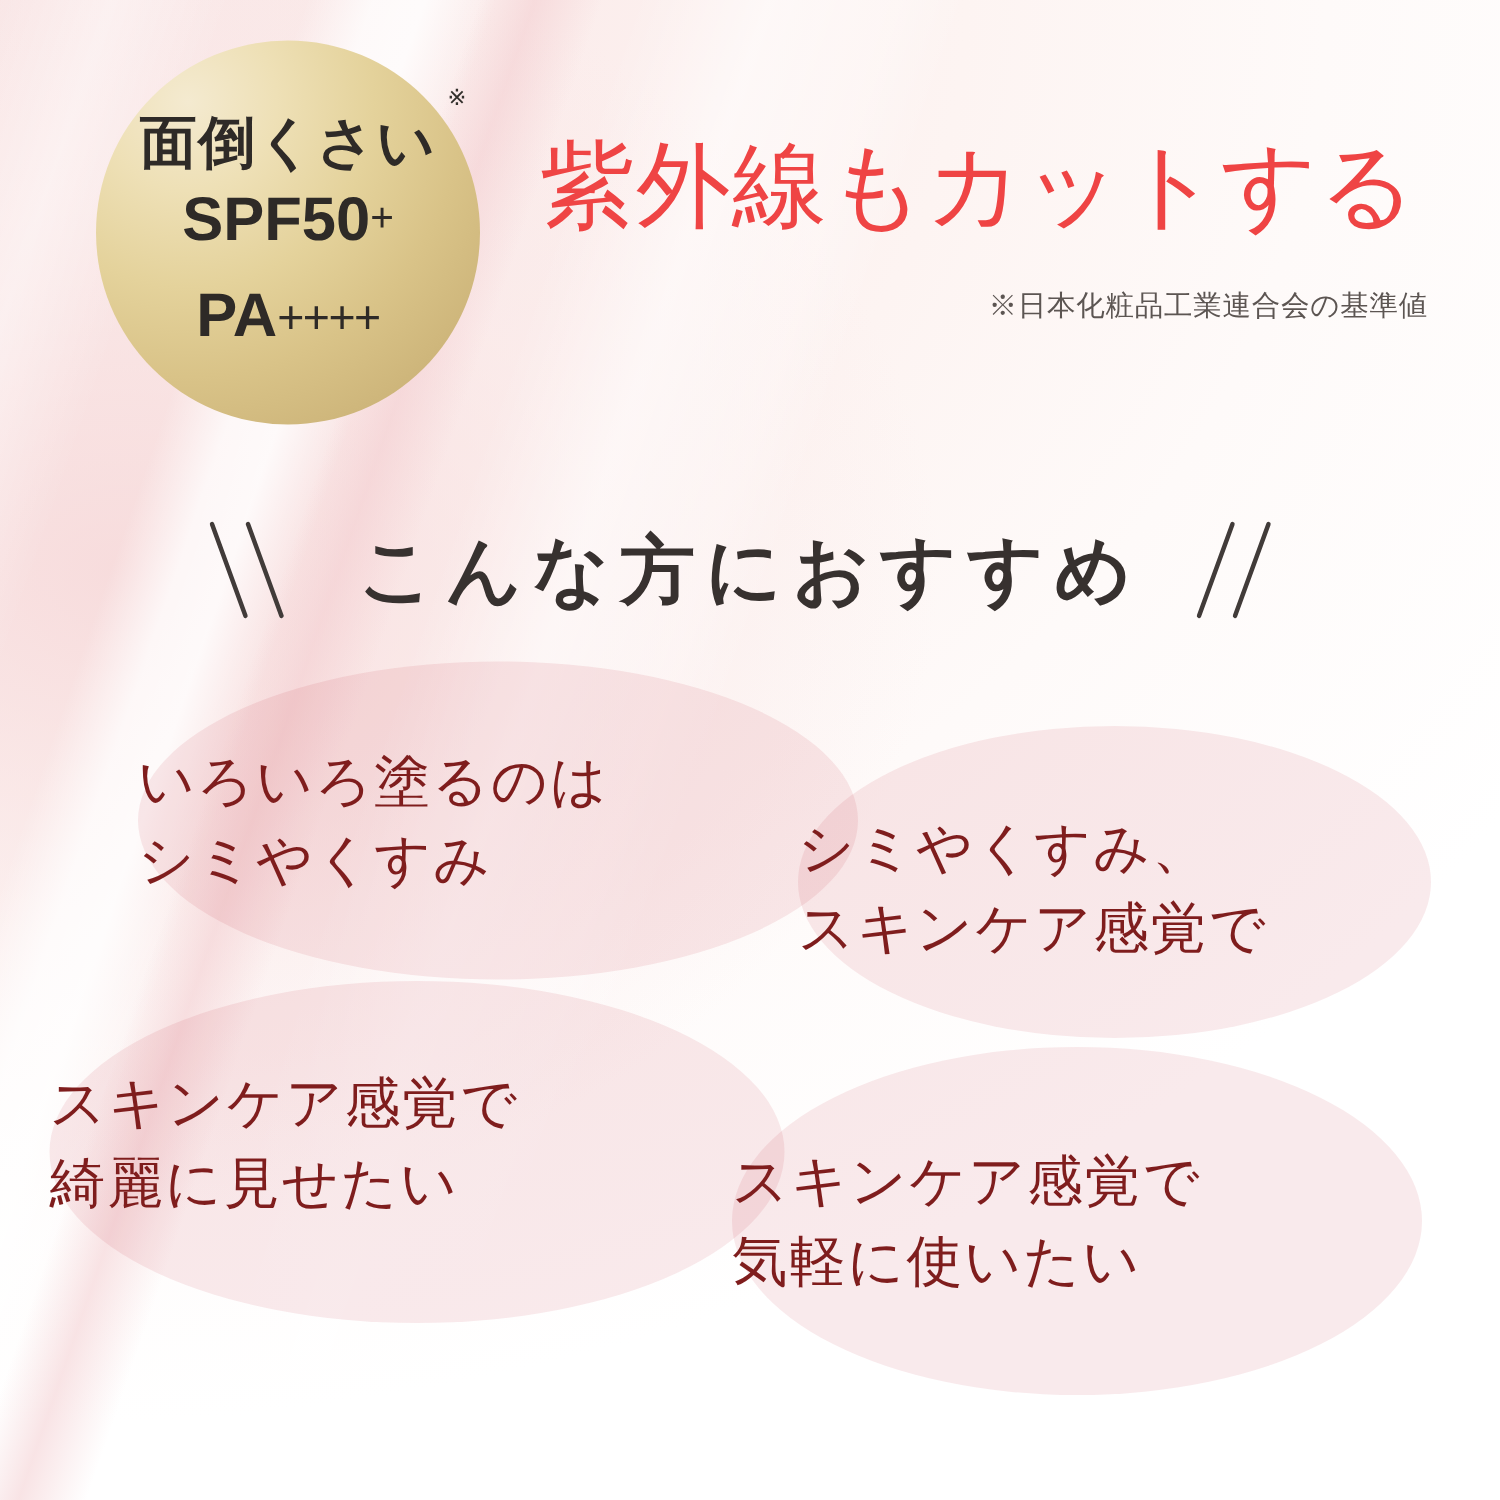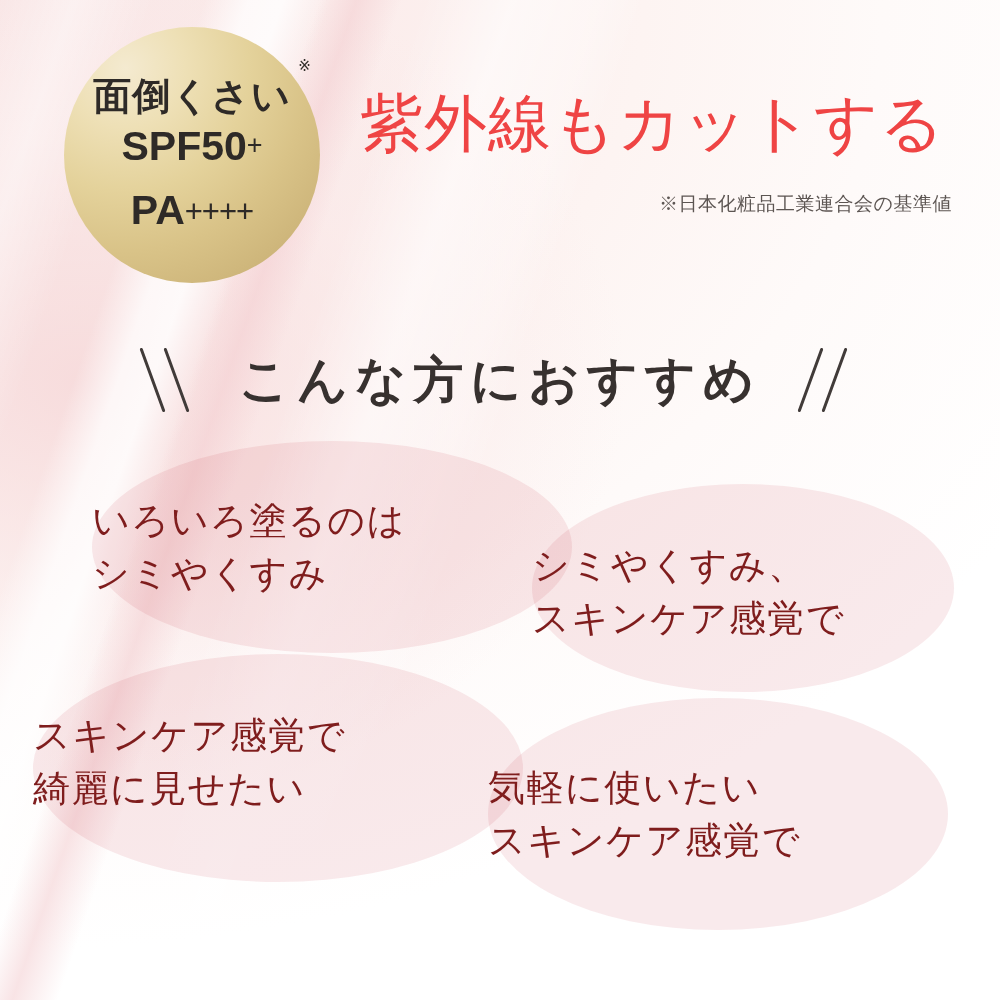--- a/index.html
+++ b/index.html
@@ -314,18 +314,18 @@
     </div>
     <div class="bubble-text t2">
       <div>シミやくすみ、</div>
       <div>スキンケア感覚で</div>
     </div>
     <div class="bubble-text t3">
       <div>スキンケア感覚で</div>
       <div>綺麗に見せたい</div>
     </div>
     <div class="bubble-text t4">
+      <div>スキンケア感覚で</div>
       <div>気軽に使いたい</div>
-      <div>スキンケア感覚で</div>
     </div>
   </div>
 
 </div>
 
 </body></html>

